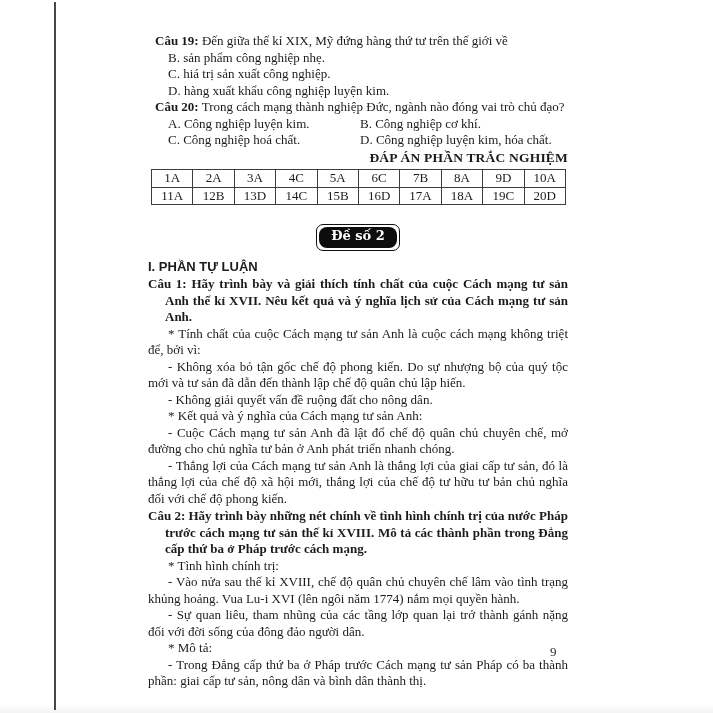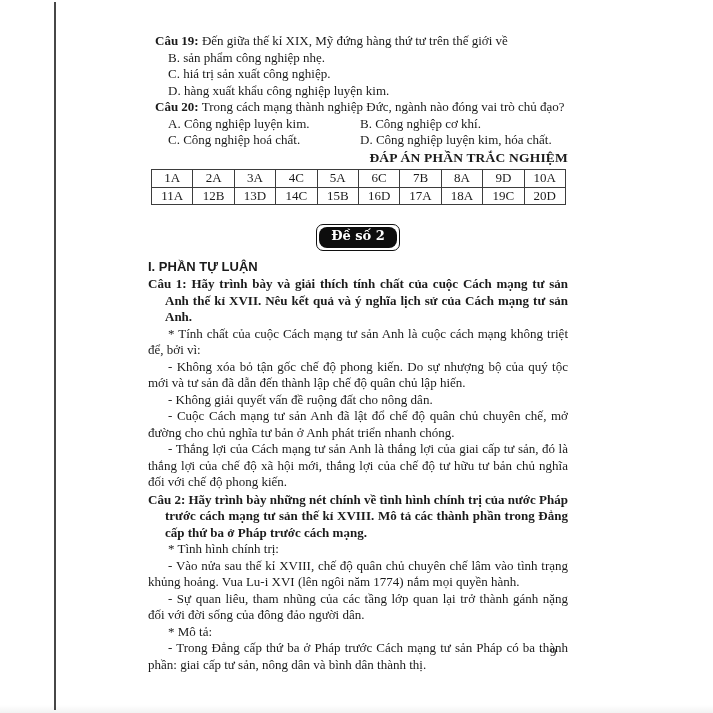--- a/index.html
+++ b/index.html
@@ -119,20 +119,21 @@
   <div class="section-heading">I. PHẦN TỰ LUẬN</div>
 
   <div>
     <div class="essay-prompt">
       <span>Câu 1:</span>
       <span>Hãy trình bày và giải thích tính chất của cuộc Cách mạng tư sản Anh thế kỉ XVII. Nêu kết quả và ý nghĩa lịch sử của Cách mạng tư sản Anh.</span>
     </div>
     <div class="para">* Tính chất của cuộc Cách mạng tư sản Anh là cuộc cách mạng không triệt để, bởi vì:</div>
     <div class="para">- Không xóa bỏ tận gốc chế độ phong kiến. Do sự nhượng bộ của quý tộc mới và tư sản đã dẫn đến thành lập chế độ quân chủ lập hiến.</div>
     <div class="para">- Không giải quyết vấn đề ruộng đất cho nông dân.</div>
+    <div class="para">* Kết quả và ý nghĩa của Cách mạng tư sản Anh:</div>
     <div class="para">- Cuộc Cách mạng tư sản Anh đã lật đổ chế độ quân chủ chuyên chế, mở đường cho chủ nghĩa tư bản ở Anh phát triển nhanh chóng.</div>
     <div class="para">- Thắng lợi của Cách mạng tư sản Anh là thắng lợi của giai cấp tư sản, đó là thắng lợi của chế độ xã hội mới, thắng lợi của chế độ tư hữu tư bản chủ nghĩa đối với chế độ phong kiến.</div>
   </div>
 
   <div>
     <div class="essay-prompt">
       <span>Câu 2:</span>
       <span>Hãy trình bày những nét chính về tình hình chính trị của nước Pháp trước cách mạng tư sản thế kỉ XVIII. Mô tả các thành phần trong Đẳng cấp thứ ba ở Pháp trước cách mạng.</span>
     </div>
     <div class="para">* Tình hình chính trị:</div>

